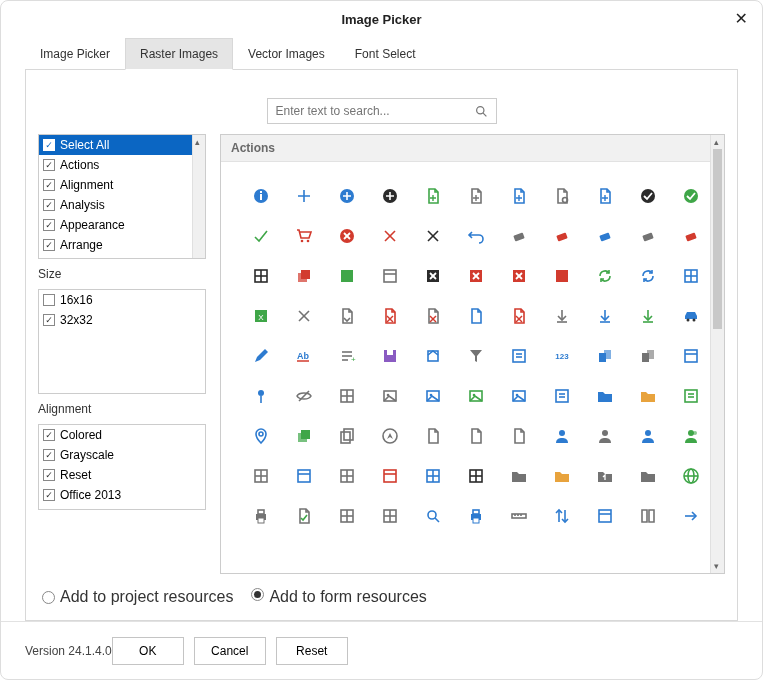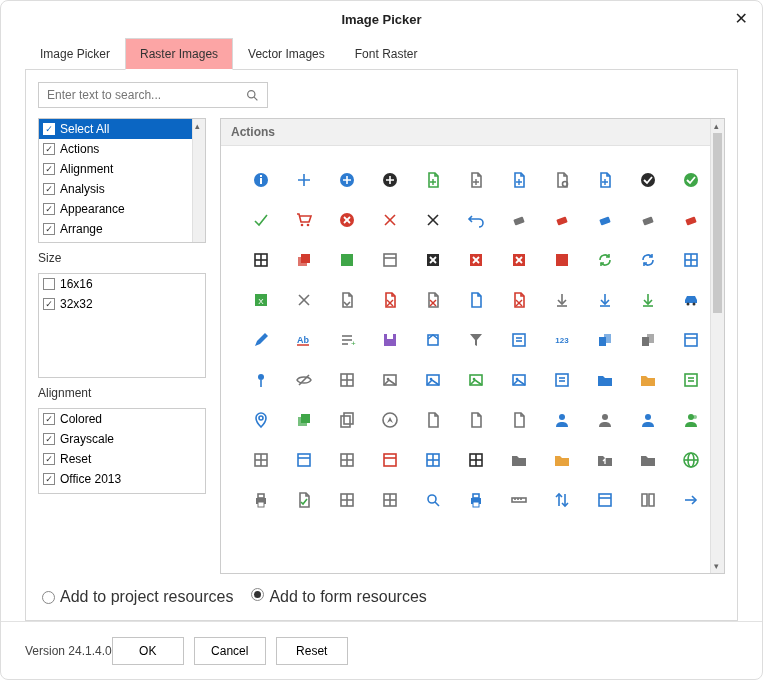--- a/index.html
+++ b/index.html
@@ -3,23 +3,23 @@
 <meta charset="utf-8">
 <style>
 * { box-sizing: border-box; margin: 0; padding: 0; font-family: -apple-system, "Segoe UI", Arial, sans-serif; }
 body { background: #fff; width: 763px; height: 680px; overflow: hidden; display: flex; flex-direction: column; border: 1px solid #ddd; border-radius: 8px; }
 .titlebar { height: 36px; display: flex; align-items: center; justify-content: center; position: relative; }
 .titlebar .title { font-size: 13px; font-weight: 600; color: #222; }
 .titlebar .close { position: absolute; right: 14px; top: 8px; font-size: 16px; cursor: pointer; color: #222; }
 .content { flex: 1; padding: 0 24px 0 24px; display: flex; flex-direction: column; }
 .tabs { display: flex; border-bottom: 1px solid #d8d8d8; }
 .tab { font-size: 12px; padding: 8px 14px; border: 1px solid transparent; color: #333; cursor: pointer; position: relative; top: 1px; }
-.tab.active { border: 1px solid #d8d8d8; border-bottom: 1px solid #fff; background: #fca5a5; }
+.tab.active { border: 1px solid #d8d8d8; border-bottom: 1px solid #fff; background: #e5e5e5; }
 .panel { border: 1px solid #d8d8d8; border-top: none; flex: 1; padding: 12px; display: flex; flex-direction: column; gap: 10px; }
-.toprow { display: flex; justify-content: flex-start; }
+.toprow { display: flex; justify-content: center; margin-top: 16px; }
 .search { width: 230px; height: 26px; border: 1px solid #ccc; display: flex; align-items: center; padding: 0 8px; }
 .search input { border: none; outline: none; flex: 1; font-size: 12px; color: #777; }
 .search .sicon { color: #888; font-size: 12px; }
 .mainrow { flex: 1; display: flex; gap: 14px; }
 .leftcol { width: 168px; display: flex; flex-direction: column; gap: 8px; }
 .section-label { font-size: 12px; color: #333; }
 .listbox { border: 1px solid #ccc; background: #fff; font-size: 12px; position: relative; }
 .listbox .scrollhint { position: absolute; right: 0; top: 0; bottom: 0; width: 13px; background: #f0f0f0; border-left: 1px solid #e0e0e0; }
 .listbox .scrollhint .arrowup { position: absolute; top: 2px; left: 2px; font-size: 9px; color: #666; }
 .listitem { display: flex; align-items: center; height: 20px; padding: 0 4px; gap: 5px; }
@@ -52,21 +52,21 @@
 <div class="titlebar">
   <span class="title">Image Picker</span>
   <span class="close">✕</span>
 </div>
 
 <div class="content">
   <div class="tabs">
     <div class="tab">Image Picker</div>
     <div class="tab active">Raster Images</div>
     <div class="tab">Vector Images</div>
-    <div class="tab">Font Raster</div>
+    <div class="tab">Font Select</div>
   </div>
 
   <div class="panel">
     <div class="toprow">
       <div class="search">
         <input placeholder="Enter text to search..." style="">
         <span class="sicon">
           <svg width="13" height="13" viewBox="0 0 16 16">
               <circle cx="6.5" cy="6.5" r="4.5" fill="none" stroke="#777" stroke-width="1.5"></circle>
               <line x1="10" y1="10" x2="14" y2="14" stroke="#777" stroke-width="1.5"></line>

